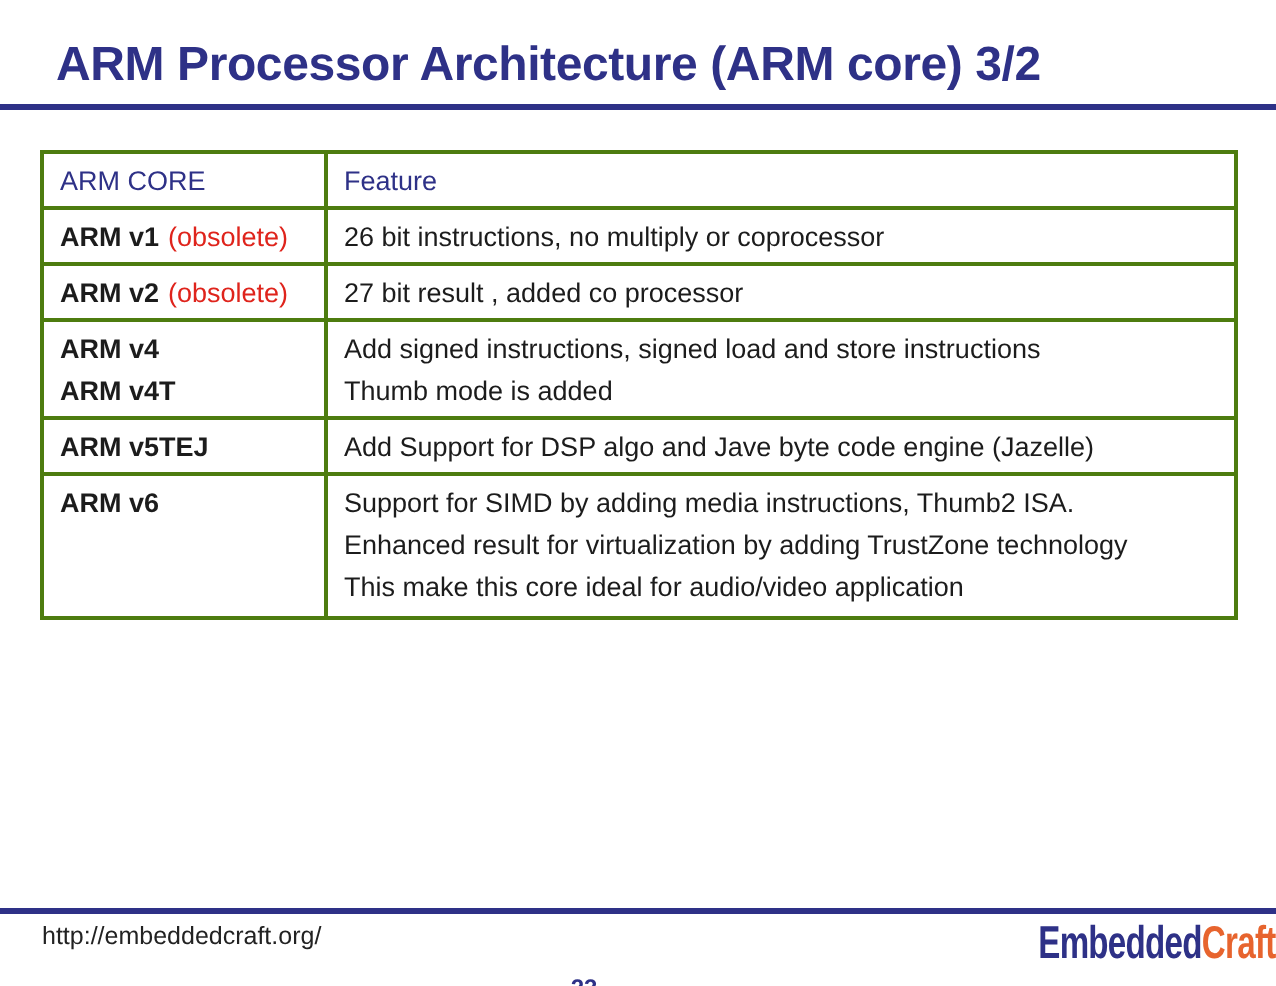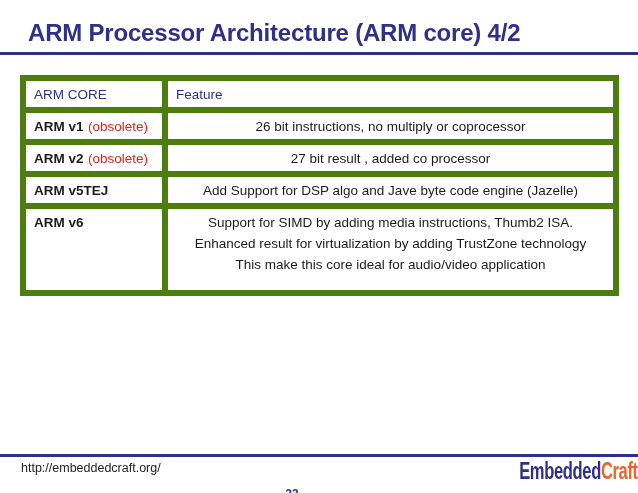--- a/index.html
+++ b/index.html
@@ -35,38 +35,38 @@
     top: 75px;
     width: 599px;
     border-collapse: collapse;
     table-layout: fixed;
     border: 2px solid #1a1a1a;
     font-size: 13.5px;
     color: #1c1c1c;
   }
   table.core-table col.c1 { width: 142px; }
   table.core-table th, table.core-table td {
-    border: 6px solid #4d7c0f;
+    border: 2px solid #4d7c0f;
     vertical-align: top;
     padding: 3px 8px 2px 8px;
     line-height: 21px;
     text-align: left;
     font-weight: normal;
   }
   tr.h-hdr { height: 28px; }
   tr.h-r1  { height: 28px; }
   tr.h-r2  { height: 27px; padding-left: 13px; }
   tr.h-r3  { height: 25px; }
   tr.h-r4  { height: 44px; }
   tr.h-r5  { height: 22px; }
-  tr.h-r6  { height: 87px; }
+  tr.h-r6  { height: 72px; }
   .col-hdr { color: #2e3187; font-weight: bold; }
   .core-name { font-weight: bold; color: #1c1c1c; }
   .obsolete { font-weight: normal; color: #df241c; margin-left: 0.33em; }
-  .feature-line { white-space: nowrap; text-align: center; }
+  .feature-line { white-space: nowrap; }
   .footer-rule {
     position: absolute;
     left: 0;
     top: 454px;
     width: 638px;
     height: 3px;
     background: #2e3187;
   }
   .footer-url {
     position: absolute;
@@ -99,21 +99,21 @@
     letter-spacing: -0.5px;
   }
   .logo-embedded { color: #2e3187; }
   .logo-craft { color: #e7642e; }
 </style>
 </head>
 <body>
 
 <div class="slide">
 
-  <div class="slide-title">ARM Processor Architecture (ARM core) 4/2</div>
+  <div class="slide-title">ARM Processor Architecture (ARM core) 3/2</div>
   <div class="title-rule"></div>
 
   <table class="core-table">
     <colgroup>
         <col class="c1">
         <col class="c2">
       </colgroup>
     <tbody>
       <tr class="h-hdr">
         <th class="col-hdr">ARM CORE</th>
@@ -132,20 +132,30 @@
       <tr class="h-r2">
         <td>
           <div class="core-line"><span class="core-name">ARM v2</span><span class="obsolete">(obsolete)</span></div>
         </td>
         <td>
           <div class="feature-line">27 bit result , added co processor</div>
         </td>
       </tr>
 
 
+      <tr class="h-r4">
+        <td>
+          <div class="core-line"><span class="core-name">ARM v4</span></div>
+          <div class="core-line"><span class="core-name">ARM v4T</span></div>
+        </td>
+        <td>
+          <div class="feature-line">Add signed instructions, signed load and store instructions</div>
+          <div class="feature-line">Thumb mode is added</div>
+        </td>
+      </tr>
 
       <tr class="h-r5">
         <td>
           <div class="core-line"><span class="core-name">ARM v5TEJ</span></div>
         </td>
         <td>
           <div class="feature-line">Add Support for DSP algo and Jave byte code engine (Jazelle)</div>
         </td>
       </tr>
 

